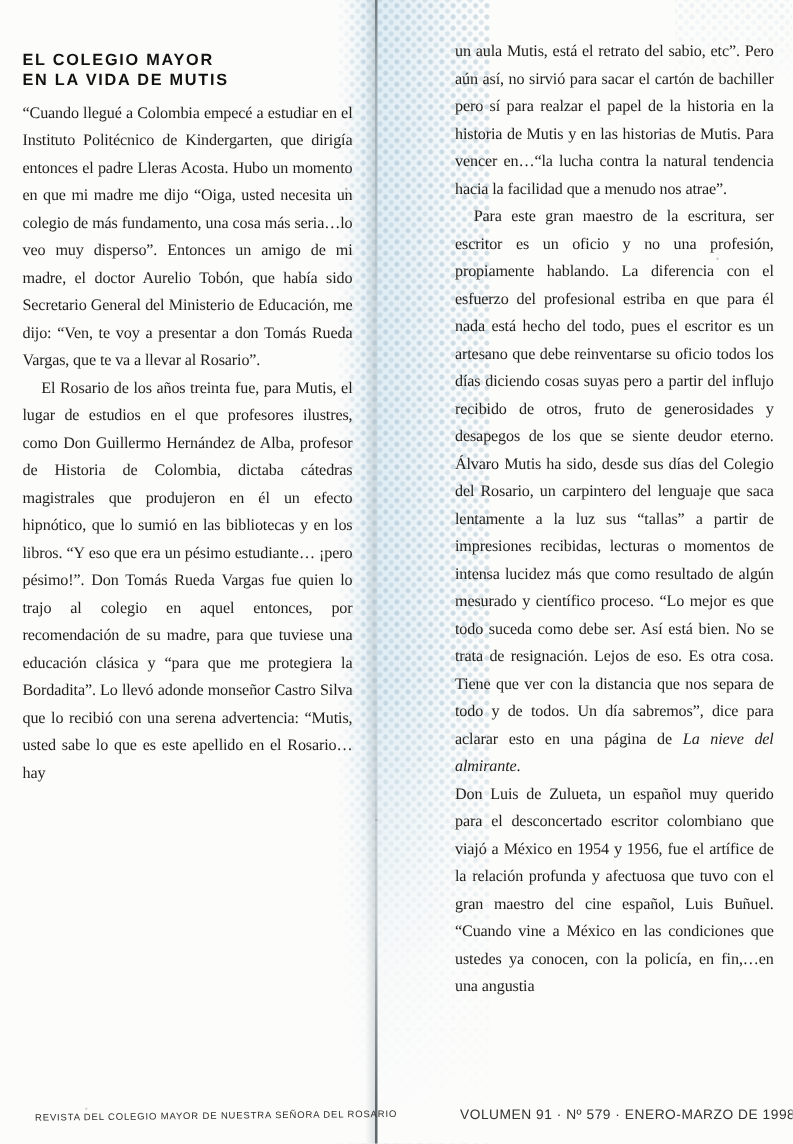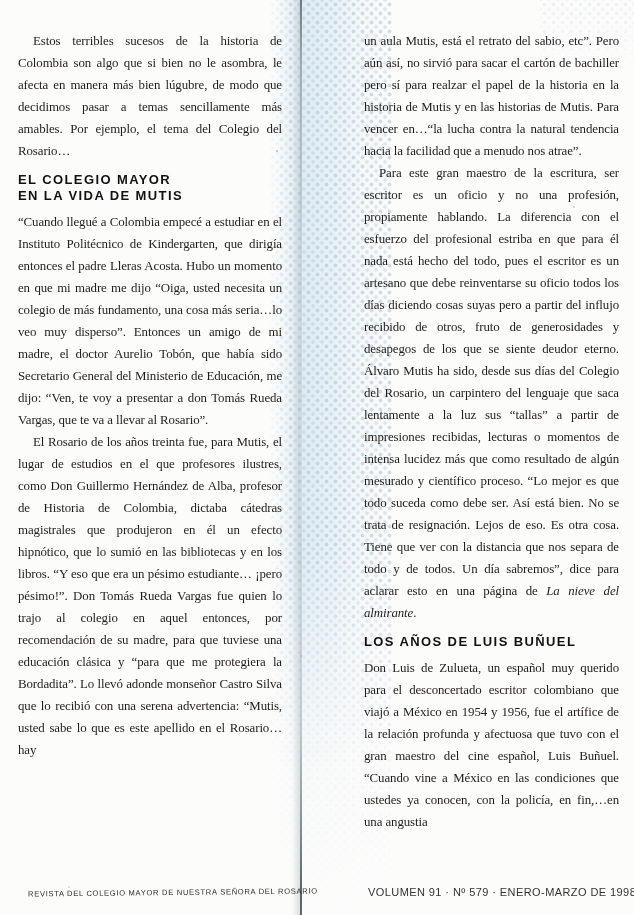--- a/index.html
+++ b/index.html
@@ -132,30 +132,28 @@
 <div class="page">
 
   <div class="gutter-dots"></div>
   <div class="gutter-fade"></div>
   <div class="corner-dots"></div>
   <div class="fold-shadow"></div>
   <div class="fold-line"></div>
   <div class="scan-specks"></div>
 
   <div class="col col-left">
-    <p class="para indent">Estos terribles sucesos de la historia de Colombia son algo que si bien no le asombra, le afecta en manera más bien lúgubre, de modo que decidimos pasar a temas sencillamente más amables. Por ejemplo, el tema del Colegio del Rosario…</p>
     <h2 class="section-heading">EL COLEGIO MAYOR
 EN LA VIDA DE MUTIS</h2>
     <p class="para">“Cuando llegué a Colombia empecé a estudiar en el Instituto Politécnico de Kindergarten, que dirigía entonces el padre Lleras Acosta. Hubo un momento en que mi madre me dijo “Oiga, usted necesita un colegio de más fundamento, una cosa más seria…lo veo muy disperso”. Entonces un amigo de mi madre, el doctor Aurelio Tobón, que había sido Secretario General del Ministerio de Educación, me dijo: “Ven, te voy a presentar a don Tomás Rueda Vargas, que te va a llevar al Rosario”.</p>
     <p class="para indent">El Rosario de los años treinta fue, para Mutis, el lugar de estudios en el que profesores ilustres, como Don Guillermo Hernández de Alba, profesor de Historia de Colombia, dictaba cátedras magistrales que produjeron en él un efecto hipnótico, que lo sumió en las bibliotecas y en los libros. “Y eso que era un pésimo estudiante… ¡pero pésimo!”. Don Tomás Rueda Vargas fue quien lo trajo al colegio en aquel entonces, por recomendación de su madre, para que tuviese una educación clásica y “para que me protegiera la Bordadita”. Lo llevó adonde monseñor Castro Silva que lo recibió con una serena advertencia: “Mutis, usted sabe lo que es este apellido en el Rosario…hay</p>
   </div>
 
   <div class="col col-right">
     <p class="para">un aula Mutis, está el retrato del sabio, etc”. Pero aún así, no sirvió para sacar el cartón de bachiller pero sí para realzar el papel de la historia en la historia de Mutis y en las historias de Mutis. Para vencer en…“la lucha contra la natural tendencia hacia la facilidad que a menudo nos atrae”.</p>
     <p class="para indent"><span>Para este gran maestro de la escritura, ser escritor es un oficio y no una profesión, propiamente hablando. La diferencia con el esfuerzo del profesional estriba en que para él nada está hecho del todo, pues el escritor es un artesano que debe reinventarse su oficio todos los días diciendo cosas suyas pero a partir del influjo recibido de otros, fruto de generosidades y desapegos de los que se siente deudor eterno. Álvaro Mutis ha sido, desde sus días del Colegio del Rosario, un carpintero del lenguaje que saca lentamente a la luz sus “tallas” a partir de impresiones recibidas, lecturas o momentos de intensa lucidez más que como resultado de algún mesurado y científico proceso. “Lo mejor es que todo suceda como debe ser. Así está bien. No se trata de resignación. Lejos de eso. Es otra cosa. Tiene que ver con la distancia que nos separa de todo y de todos. Un día sabremos”, dice para aclarar esto en una página de </span><i class="book-title">La nieve del almirante</i><span>.</span></p>
-    <h2 class="section-heading">LOS AÑOS DE LUIS BUÑUEL</h2>
     <p class="para">Don Luis de Zulueta, un español muy querido para el desconcertado escritor colombiano que viajó a México en 1954 y 1956, fue el artífice de la relación profunda y afectuosa que tuvo con el gran maestro del cine español, Luis Buñuel. “Cuando vine a México en las condiciones que ustedes ya conocen, con la policía, en fin,…en una angustia</p>
   </div>
 
   <div class="footer-left">REVISTA DEL COLEGIO MAYOR DE NUESTRA SEÑORA DEL ROSARIO</div>
   <div class="footer-right">VOLUMEN 91 · Nº 579 · ENERO-MARZO DE 1998</div>
 
 </div>
 
 </body></html>

